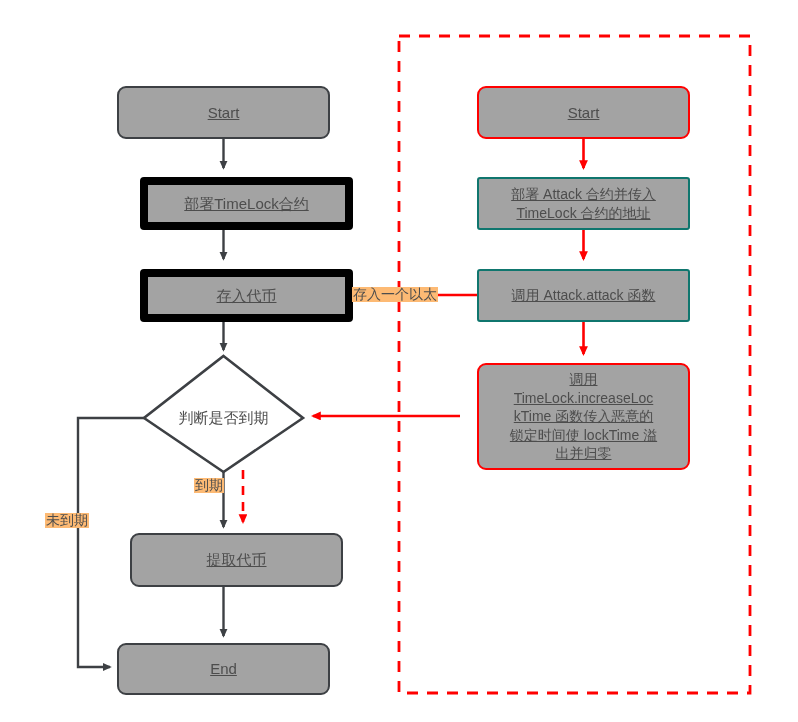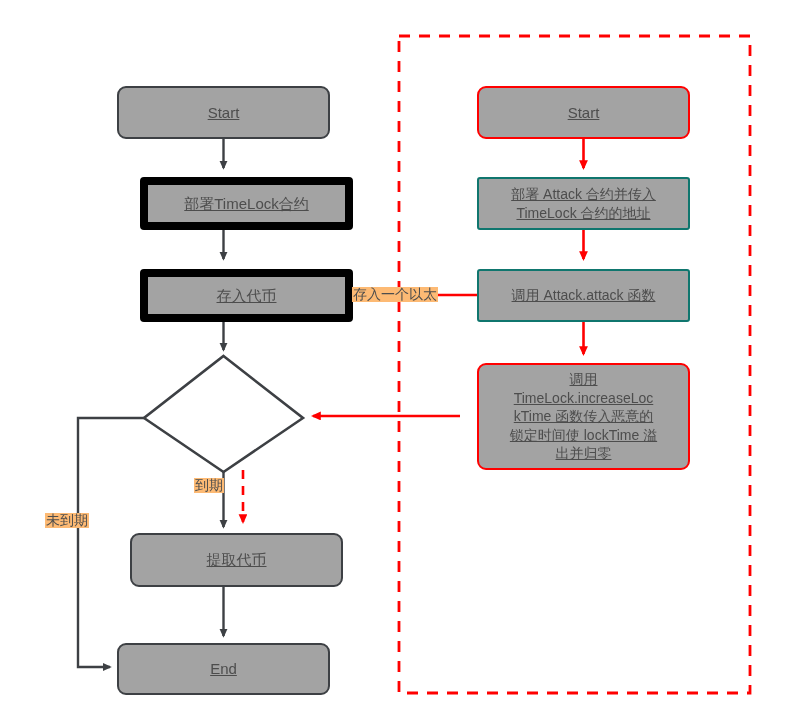--- a/index.html
+++ b/index.html
@@ -150,20 +150,23 @@
   </div>
 
   <div class="node rect fs-cjk" style="left:117px; top:177px; width:213px; height:53px;">
     <span class="label">部署TimeLock合约</span>
   </div>
 
   <div class="node rect fs-cjk" style="left:117px; top:269px; width:213px; height:53px;">
     <span class="label">存入代币</span>
   </div>
 
+  <div class="diamond-label" style="left:144px; top:402px; width:159px; height:32px;">
+    <span>判断是否到期</span>
+  </div>
 
   <div class="node rounded fs-cjk" style="left:130px; top:533px; width:213px; height:54px;">
     <span class="label">提取代币</span>
   </div>
 
   <div class="node rounded fs-latin" style="left:117px; top:643px; width:213px; height:52px;">
     <span class="label">End</span>
   </div>
 
   <div class="edge-label" style="left:194px; top:478px;">

